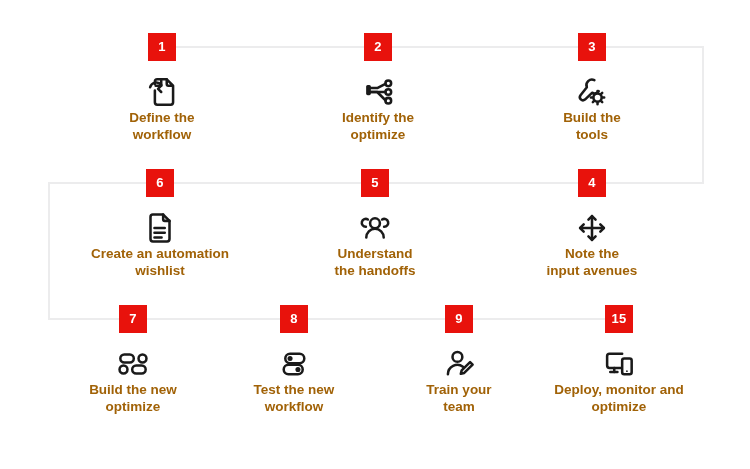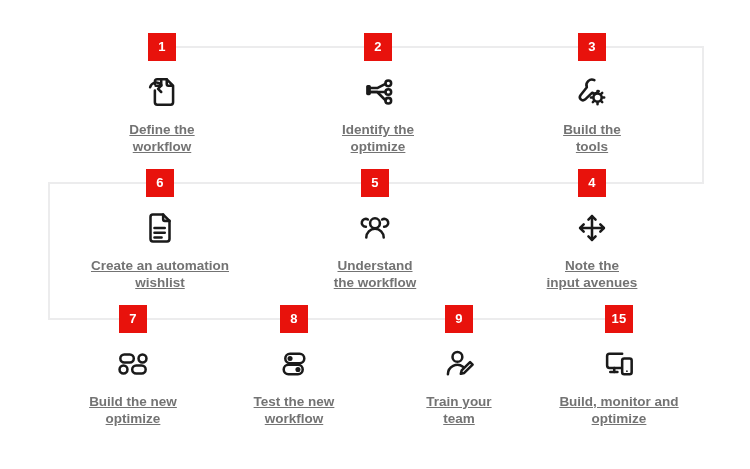--- a/index.html
+++ b/index.html
@@ -71,29 +71,28 @@
     justify-content: center;
   }
   .step-icon svg {
     width: 38px;
     height: 38px;
     display: block;
   }
 
   .step-label {
     position: absolute;
-    top: 88px;
+    top: 76px;
     left: 0;
     width: 100%;
     font-size: 13.5px;
     font-weight: bold;
     line-height: 1.28;
-    color: #737373;
+    color: #a16207;
     white-space: pre-line;
-    text-decoration: underline;
   }
 
   
   .step.w-wide { width: 200px; }
 </style>
 </head>
 <body>
 
 <div id="infographic">
 
@@ -170,21 +169,21 @@
     <div class="badge">5</div>
     <div class="step-icon">
       <svg viewBox="0 0 48 48" fill="none" stroke="#1a1a1a" stroke-width="3.2" stroke-linecap="round" stroke-linejoin="round">
         <circle cx="24" cy="18" r="6.2"></circle>
         <path d="M13 36 a11 11 0 0 1 22 0"></path>
         <path d="M12.5 22.5 a5 5 0 1 1 2.5 -9.2"></path>
         <path d="M35.5 22.5 a5 5 0 1 0 -2.5 -9.2"></path>
       </svg>
     </div>
     <div class="step-label">Understand
-the workflow</div>
+the handoffs</div>
   </div>
 
   <div class="step w-wide" style="left:492px; top:169px;">
     <div class="badge">4</div>
     <div class="step-icon">
       <svg viewBox="0 0 48 48" fill="none" stroke="#1a1a1a" stroke-width="3.2" stroke-linecap="round" stroke-linejoin="round">
         <path d="M24 9 V39 M9 24 H39"></path>
         <path d="M19.5 13.5 L24 9 l4.5 4.5"></path>
         <path d="M19.5 34.5 L24 39 l4.5 -4.5"></path>
         <path d="M13.5 19.5 L9 24 l4.5 4.5"></path>
@@ -240,17 +239,17 @@
     <div class="badge">15</div>
     <div class="step-icon">
       <svg viewBox="0 0 48 48" fill="none" stroke="#1a1a1a" stroke-width="3.2" stroke-linecap="round" stroke-linejoin="round">
         <path d="M28 11 H12 a3 3 0 0 0 -3 3 V26 a3 3 0 0 0 3 3 H26"></path>
         <path d="M13 34 H22"></path>
         <path d="M18 29 V34"></path>
         <rect x="28" y="17" width="12" height="20" rx="2.6"></rect>
         <circle cx="34" cy="33" r="1.1" fill="#1a1a1a" stroke="none"></circle>
       </svg>
     </div>
-    <div class="step-label">Build, monitor and
+    <div class="step-label">Deploy, monitor and
 optimize</div>
   </div>
 
 </div>
 
 </body></html>

